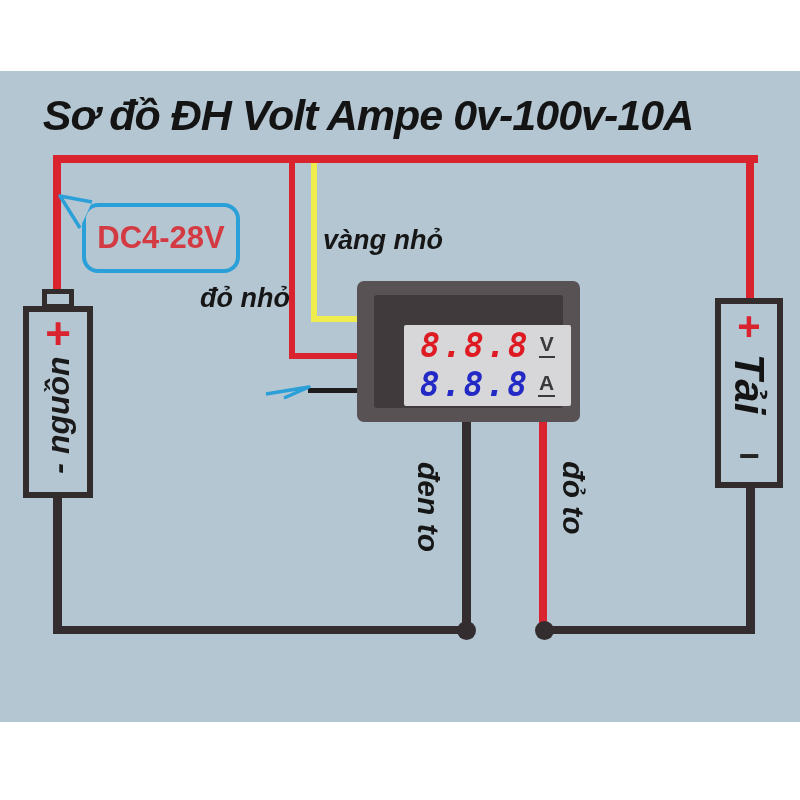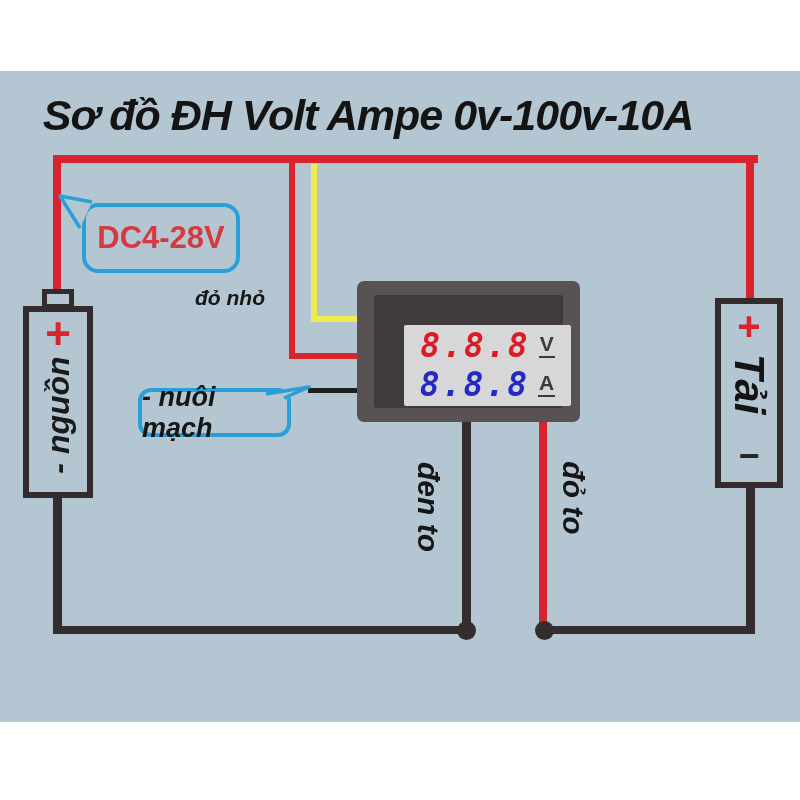--- a/index.html
+++ b/index.html
@@ -77,21 +77,21 @@
   .bubble-dc{left:82px;top:192px;width:158px;height:70px;margin-top:11px;}
   .bubble-dc-text{font-size:31px;font-weight:bold;color:#d43a42;}
   .bubble-nuoi{left:138px;top:388px;width:153px;height:49px;border-radius:13px;}
   .bubble-nuoi-text{font-size:27px;font-weight:bold;font-style:italic;color:#161616;}
   .tail-dc{left:54px;top:188px;}
   .tail-nuoi{left:256px;top:368px;}
 
   
   .wlabel{position:absolute;font-weight:bold;font-style:italic;color:#161616;white-space:nowrap;}
   .lbl-vang{left:383px;top:240px;transform:translate(-50%,-50%);font-size:27px;}
-  .lbl-do-nho{left:230px;top:298px;transform:translate(-50%,-50%);font-size:21px;}
+  .lbl-do-nho{left:245px;top:298px;transform:translate(-50%,-50%);font-size:27px;}
   .lbl-den-nho{left:296px;top:371px;transform:translate(-50%,-50%);font-size:26px;}
   .lbl-den-to{left:428px;top:507px;transform:translate(-50%,-50%) rotate(90deg);font-size:30px;}
   .lbl-do-to{left:573px;top:498px;transform:translate(-50%,-50%) rotate(90deg);font-size:30px;}
 </style>
 </head>
 <body>
 
 <div class="page">
   <div class="panel"></div>
 
@@ -139,23 +139,21 @@
     </div>
   </div>
 
   <div class="bubble bubble-dc">
     <span class="bubble-dc-text">DC4-28V</span>
   </div>
   <svg class="abs tail-dc" width="40" height="44" viewBox="0 0 40 44">
     <path d="M 38 14 L 6 8 L 26 40" fill="#b4c6d2" stroke="#2ba0d8" stroke-width="3.5" stroke-linejoin="round"></path>
   </svg>
 
-  <div class="bubble bubble-nuoi">
-    <span class="bubble-nuoi-text">- nuôi mạch</span>
-  </div>
   <svg class="abs tail-nuoi" width="60" height="32" viewBox="0 0 60 32">
     <path d="M 10 26 L 53 19 L 28 30" fill="#b4c6d2" stroke="#2ba0d8" stroke-width="3.5" stroke-linejoin="round"></path>
   </svg>
 
+  <div class="wlabel lbl-vang">vàng nhỏ</div>
   <div class="wlabel lbl-do-nho">đỏ nhỏ</div>
   <div class="wlabel lbl-den-to">đen to</div>
   <div class="wlabel lbl-do-to">đỏ to</div>
 </div>
 
 </body></html>

